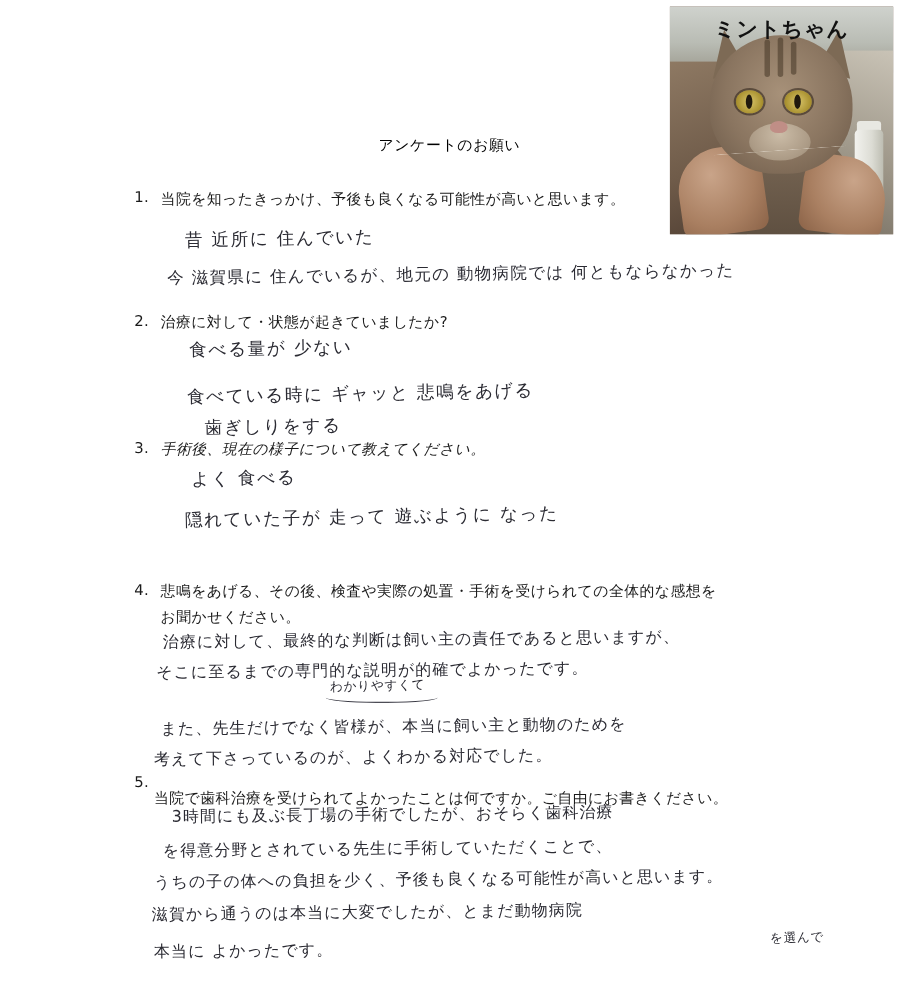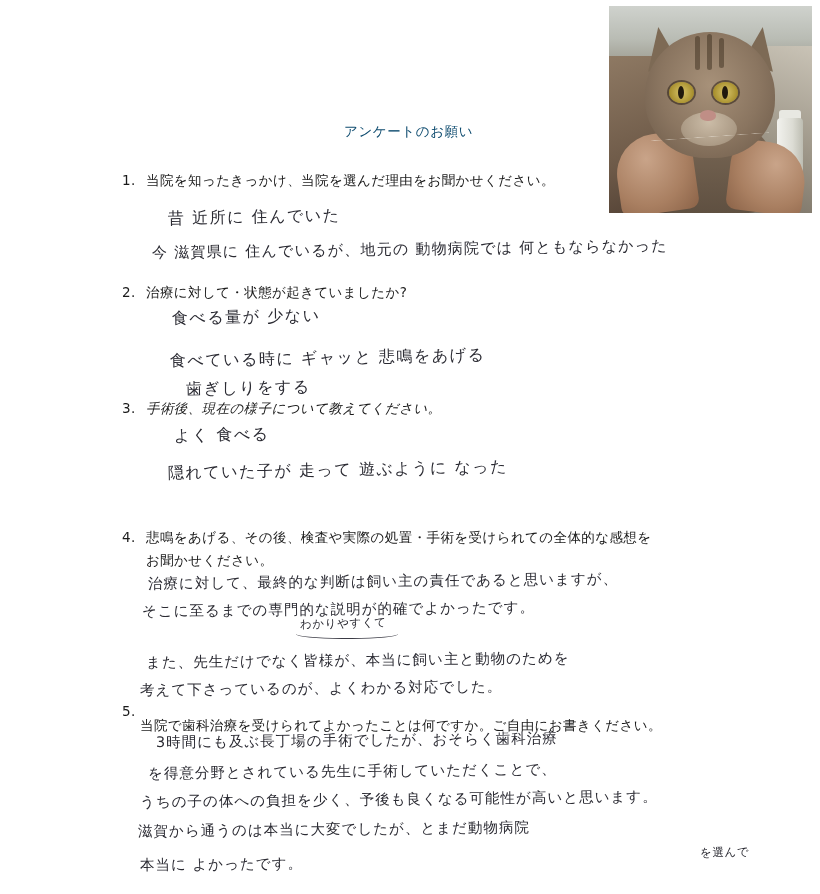--- a/index.html
+++ b/index.html
@@ -157,21 +157,21 @@
     white-space: pre;
     letter-spacing: .4px;
   }
   #form-title {
     position: absolute;
     left: 344px;
     top: 123px;
     font-family: Liberation Mono, monospace;
     font-size: 13.5px;
     letter-spacing: .6px;
-    color: #0c4a6e;
+    color: #000000;
     text-align: right;
   }
 
   
   .hand {
     position: absolute;
     font-family: "DejaVu Sans", sans-serif;
     color: #2b2b33;
     white-space: pre;
     font-weight: 500;
@@ -208,26 +208,27 @@
     <div class="ph" id="ph-stripe-2"></div>
     <div class="ph" id="ph-stripe-3"></div>
     <div class="ph" id="ph-muzzle"></div>
     <div class="ph" id="ph-eye-l"></div>
     <div class="ph" id="ph-eye-r"></div>
     <div class="ph-pupil" id="ph-pupil-l"></div>
     <div class="ph-pupil" id="ph-pupil-r"></div>
     <div class="ph" id="ph-nose"></div>
     <div class="ph" id="ph-whisk"></div>
   </div>
+  <div id="photo-caption">ミントちゃん</div>
 </div>
 
 <div id="form-title">アンケートのお願い</div>
 
 <div class="printed" style="left:122px; top:172px;">1.</div>
-<div class="printed" style="left:146px; top:172px;">当院を知ったきっかけ、当院を選んだ理由をお聞かせください。</div>
+<div class="printed" style="left:146px; top:172px;">当院を知ったきっかけ、予後も良くなる可能性が高いと思います。</div>
 <div class="hand hw-a" style="left:168px; top:207px;">昔 近所に 住んでいた</div>
 <div class="hand hw-b" style="left:152px; top:240px;">今 滋賀県に 住んでいるが、地元の 動物病院では 何ともならなかった</div>
 
 <div class="printed" style="left:122px; top:284px;">2.</div>
 <div class="printed" style="left:146px; top:284px;">治療に対して・状態が起きていましたか?</div>
 <div class="hand hw-a" style="left:172px; top:307px;">食べる量が 少ない</div>
 <div class="hand hw-a" style="left:170px; top:348px;">食べている時に ギャッと 悲鳴をあげる</div>
 <div class="hand hw-a" style="left:186px; top:378px;">歯ぎしりをする</div>
 
 <div class="printed" style="left:122px; top:400px;">3.</div>

